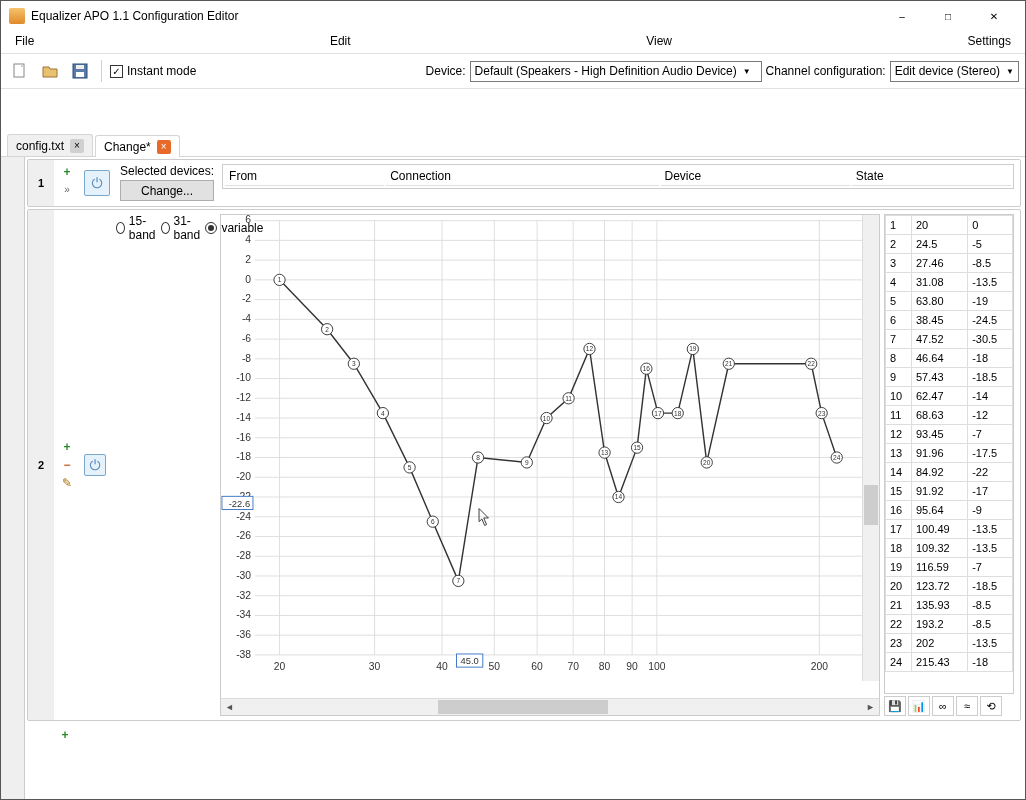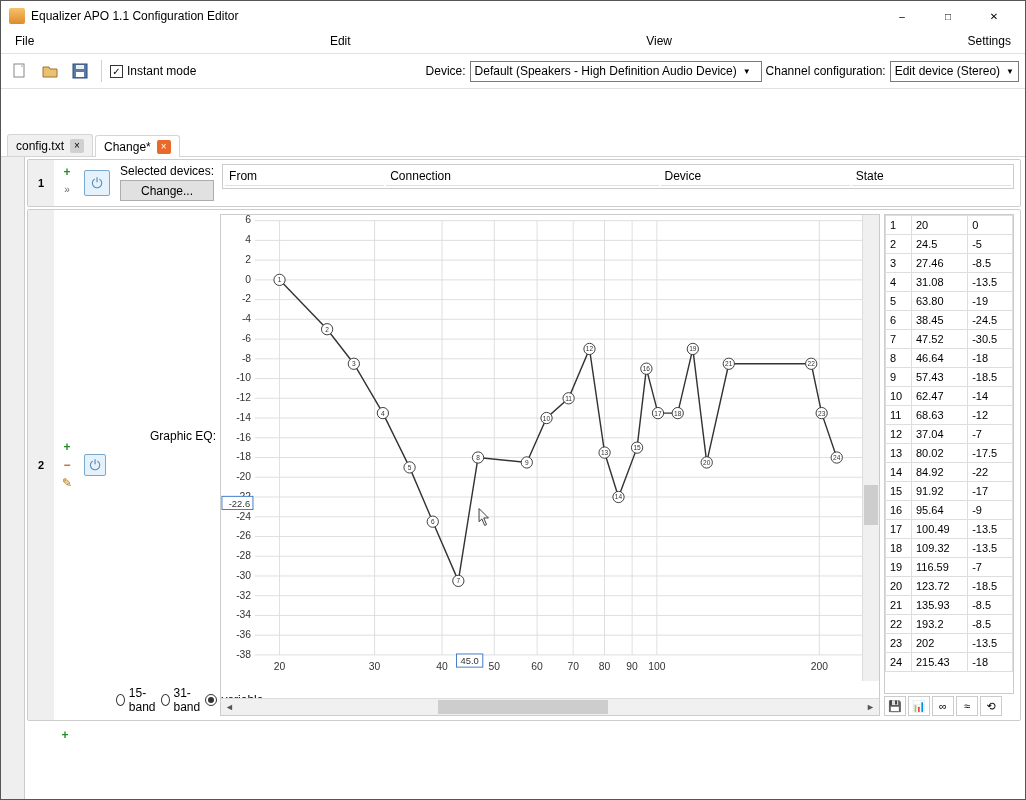--- a/index.html
+++ b/index.html
@@ -206,21 +206,20 @@
       <div class="ctrlcol" style="justify-content:center">
         <span class="iconbtn plus">+</span>
         <span class="iconbtn minus">−</span>
         <span class="iconbtn pencil">✎</span>
       </div>
       <div style="display:flex;align-items:center;padding:0 4px">
         <div class="power powersm">⏻</div>
       </div>
       <div class="body row2body">
         <div class="eqleft">
-          <div class="lbl">Graphic EQ:</div>
           <div class="bandopts">
             <label class="radio">
                 <span class="radiodot"></span>
                 <span>15-band</span>
               </label>
             <label class="radio">
                 <span class="radiodot"></span>
                 <span>31-band</span>
               </label>
             <label class="radio">
@@ -421,26 +420,26 @@
                     <td>62.47</td>
                     <td>-14</td>
                   </tr>
                   <tr>
                     <td>11</td>
                     <td>68.63</td>
                     <td>-12</td>
                   </tr>
                   <tr>
                     <td>12</td>
-                    <td>37.04</td>
+                    <td>93.45</td>
                     <td>-7</td>
                   </tr>
                   <tr>
                     <td>13</td>
-                    <td>80.02</td>
+                    <td>91.96</td>
                     <td>-17.5</td>
                   </tr>
                   <tr>
                     <td>14</td>
                     <td>84.92</td>
                     <td>-22</td>
                   </tr>
                   <tr>
                     <td>15</td>
                     <td>91.92</td>

